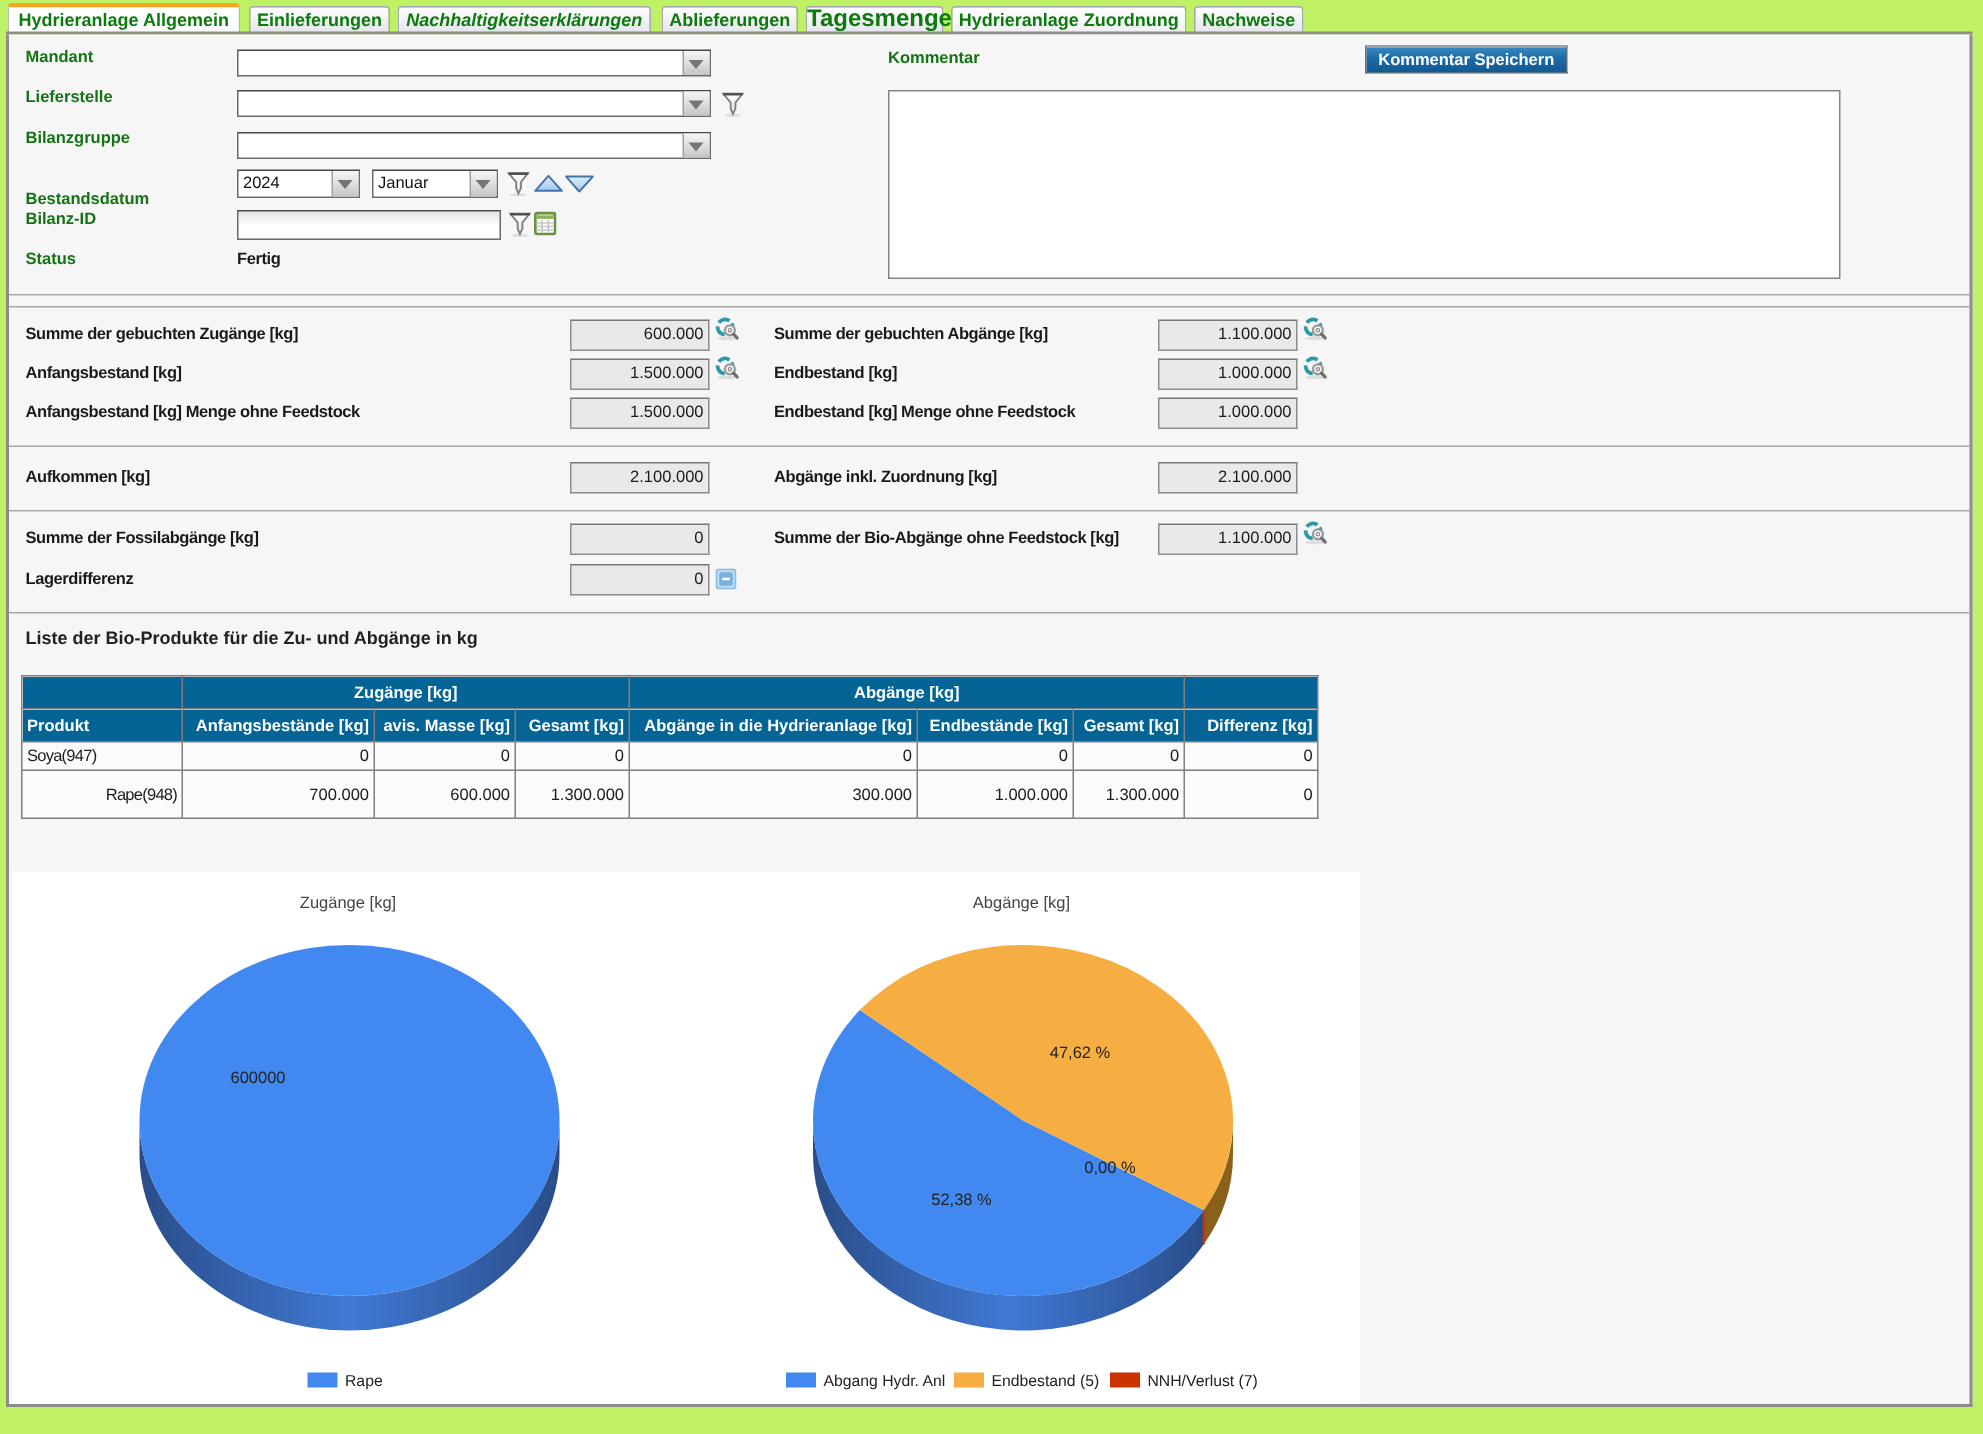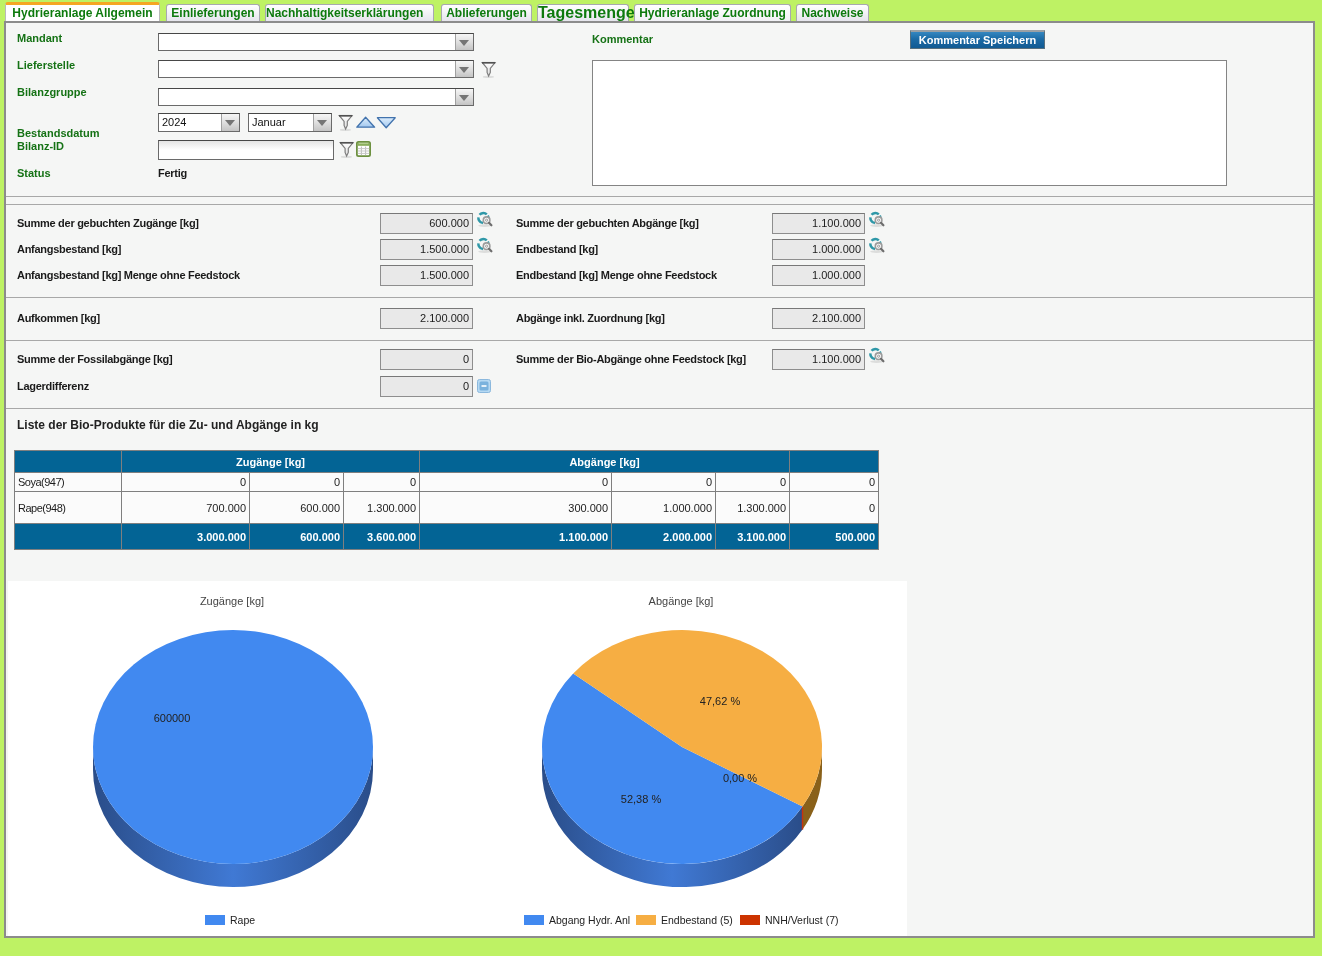--- a/index.html
+++ b/index.html
@@ -15,21 +15,21 @@
 .icmag { position:absolute; }
 .icfun { position:absolute; }
 table.t { border-collapse:collapse; font-size:11px; table-layout:fixed; }
 table.t td { border:1px solid #7f7f7f; padding:0 3px; white-space:nowrap; overflow:hidden; }
 .th { background:#036495; color:#ffffff; font-weight:bold; }
 </style></head><body>
 <div id="root">
 
 <div class="abs" style="left:5px;top:2px;width:155px;height:20px;background:#ffffff;border:1px solid #b9b9b9;border-bottom:none;border-top:3px solid #f5a623;border-radius:3px 3px 0 0;text-align:center;font-size:12px;font-weight:bold;color:#0d7a0d;line-height:16px;">Hydrieranlage Allgemein</div>
 <div class="abs" style="left:166px;top:4px;width:94px;height:18px;background:linear-gradient(#ffffff,#e4e4ec);border:1px solid #a8a8b0;border-bottom:none;border-radius:3px 3px 0 0;text-align:center;font-size:12px;font-weight:bold;color:#0d7a0d;line-height:16px;">Einlieferungen</div>
-<div class="abs" style="left:265px;top:4px;width:169px;height:18px;background:linear-gradient(#ffffff,#e4e4ec);border:1px solid #a8a8b0;border-bottom:none;border-radius:3px 3px 0 0;text-align:left;font-size:12px;font-weight:bold;color:#0d7a0d;line-height:16px;">Nachhaltigkeitserklärungen</div>
+<div class="abs" style="left:265px;top:4px;width:169px;height:18px;background:linear-gradient(#ffffff,#e4e4ec);border:1px solid #a8a8b0;border-bottom:none;border-radius:3px 3px 0 0;text-align:center;font-size:12px;font-weight:bold;color:#0d7a0d;line-height:16px;font-style:italic;">Nachhaltigkeitserklärungen</div>
 <div class="abs" style="left:441px;top:4px;width:91px;height:18px;background:linear-gradient(#ffffff,#e4e4ec);border:1px solid #a8a8b0;border-bottom:none;border-radius:3px 3px 0 0;text-align:center;font-size:12px;font-weight:bold;color:#0d7a0d;line-height:16px;">Ablieferungen</div>
 <div class="abs" style="left:537px;top:4px;width:92px;height:18px;background:linear-gradient(#ffffff,#e4e4ec);border:1px solid #a8a8b0;border-bottom:none;border-radius:3px 3px 0 0;text-align:center;font-size:16px;font-weight:bold;color:#0d7a0d;line-height:16px;">Tagesmengen</div>
 <div class="abs" style="left:634px;top:4px;width:157px;height:32px;background:linear-gradient(#ffffff,#e4e4ec);border:1px solid #a8a8b0;border-bottom:none;border-radius:3px 3px 0 0;text-align:center;font-size:12px;font-weight:bold;color:#0d7a0d;line-height:16px;">Hydrieranlage Zuordnung</div>
 <div class="abs" style="left:796px;top:4px;width:73px;height:18px;background:linear-gradient(#ffffff,#e4e4ec);border:1px solid #a8a8b0;border-bottom:none;border-radius:3px 3px 0 0;text-align:center;font-size:12px;font-weight:bold;color:#0d7a0d;line-height:16px;">Nachweise</div>
 <div class="abs" style="left:4px;top:21px;width:1311px;height:2px;background:#8c8c8c;"></div>
 <div class="abs" style="left:4px;top:23px;width:1311px;height:915px;background:#f5f6f5;border-left:2px solid #8c8c8c;border-right:2px solid #8c8c8c;border-bottom:2px solid #8c8c8c;"></div>
 <div class="lbl" style="left:17px;top:32px;">Mandant</div>
 <div class="lbl" style="left:17px;top:59px;">Lieferstelle</div>
 <div class="lbl" style="left:17px;top:86px;">Bilanzgruppe</div>
 <div class="lbl" style="left:17px;top:113px;margin-top:14px;">Bestandsdatum</div>
@@ -187,48 +187,48 @@
         <col style="width:89px">
       </colgroup>
 <tbody>
         <tr>
           <td class="th" style="width:107px;height:22px;"></td>
           <td class="th" colspan="3" style="text-align:center;">Zugänge [kg]</td>
           <td class="th" colspan="3" style="text-align:center;">Abgänge [kg]</td>
           <td class="th" style="width:89px;"></td>
         </tr>
 <tr>
+          <td class="th" style="width:107px;height:22px;text-align:left;">Produkt</td>
+          <td class="th" style="width:128px;height:22px;text-align:right;">Anfangsbestände [kg]</td>
+          <td class="th" style="width:94px;height:22px;text-align:right;">avis. Masse [kg]</td>
+          <td class="th" style="width:76px;height:22px;text-align:right;">Gesamt [kg]</td>
+          <td class="th" style="width:192px;height:22px;text-align:right;">Abgänge in die Hydrieranlage [kg]</td>
+          <td class="th" style="width:104px;height:22px;text-align:right;">Endbestände [kg]</td>
+          <td class="th" style="width:74px;height:22px;text-align:right;">Gesamt [kg]</td>
+          <td class="th" style="width:89px;height:22px;text-align:right;">Differenz [kg]</td>
+        </tr>
+<tr>
           <td style="height:19px;background:#fbfbfb;text-align:left;color:#1c1c1c;letter-spacing:-0.5px;">Soya(947)</td>
           <td style="height:19px;background:#fbfbfb;text-align:right;color:#1c1c1c;">0</td>
           <td style="height:19px;background:#fbfbfb;text-align:right;color:#1c1c1c;">0</td>
           <td style="height:19px;background:#fbfbfb;text-align:right;color:#1c1c1c;">0</td>
           <td style="height:19px;background:#fbfbfb;text-align:right;color:#1c1c1c;">0</td>
           <td style="height:19px;background:#fbfbfb;text-align:right;color:#1c1c1c;">0</td>
           <td style="height:19px;background:#fbfbfb;text-align:right;color:#1c1c1c;">0</td>
           <td style="height:19px;background:#fbfbfb;text-align:right;color:#1c1c1c;">0</td>
         </tr>
 <tr>
-          <td style="height:19px;background:#fbfbfb;text-align:left;color:#1c1c1c;letter-spacing:-0.5px;margin-left:20px;">Rape(948)</td>
+          <td style="height:19px;background:#fbfbfb;text-align:right;color:#1c1c1c;letter-spacing:-0.5px;margin-left:20px;">Rape(948)</td>
           <td style="height:32px;background:#fbfbfb;text-align:right;color:#1c1c1c;">700.000</td>
           <td style="height:19px;background:#fbfbfb;text-align:right;color:#1c1c1c;">600.000</td>
           <td style="height:19px;background:#fbfbfb;text-align:right;color:#1c1c1c;">1.300.000</td>
           <td style="height:19px;background:#fbfbfb;text-align:right;color:#1c1c1c;">300.000</td>
           <td style="height:19px;background:#fbfbfb;text-align:right;color:#1c1c1c;">1.000.000</td>
           <td style="height:19px;background:#fbfbfb;text-align:right;color:#1c1c1c;">1.300.000</td>
           <td style="height:19px;background:#fbfbfb;text-align:right;color:#1c1c1c;">0</td>
-        </tr>
-<tr>
-          <td class="th" style="height:26px;text-align:right;"></td>
-          <td class="th" style="height:26px;text-align:right;">3.000.000</td>
-          <td class="th" style="height:26px;text-align:right;">600.000</td>
-          <td class="th" style="height:26px;text-align:right;">3.600.000</td>
-          <td class="th" style="height:26px;text-align:right;">1.100.000</td>
-          <td class="th" style="height:26px;text-align:right;">2.000.000</td>
-          <td class="th" style="height:26px;text-align:right;">3.100.000</td>
-          <td class="th" style="height:26px;text-align:right;">500.000</td>
         </tr>
 </tbody>
     </table>
 <svg class="abs" style="left:0;top:0;" width="1322" height="956" viewBox="0 0 1322 956">
 <rect x="8" y="581" width="899" height="355" fill="#ffffff"></rect>
 <defs>
         <linearGradient id="sideb" x1="0" y1="0" x2="1" y2="0">
           <stop offset="0" stop-color="#2a4d89"></stop>
           <stop offset="0.5" stop-color="#4079d4"></stop>
           <stop offset="1" stop-color="#2a4d89"></stop>

